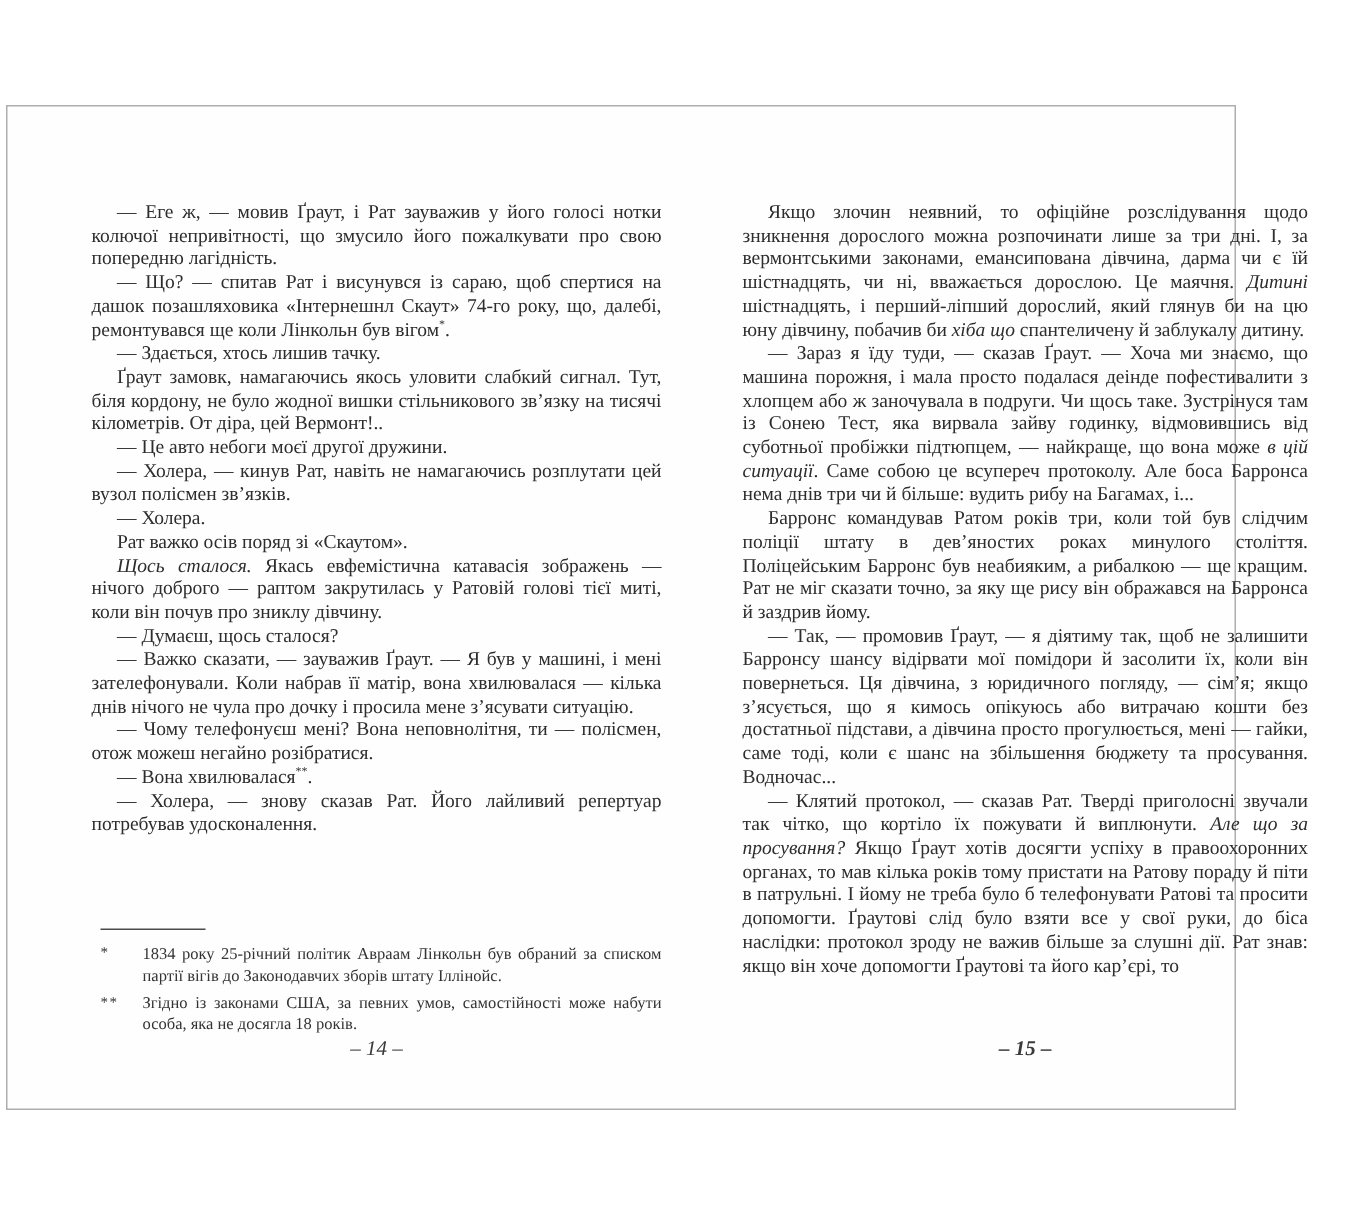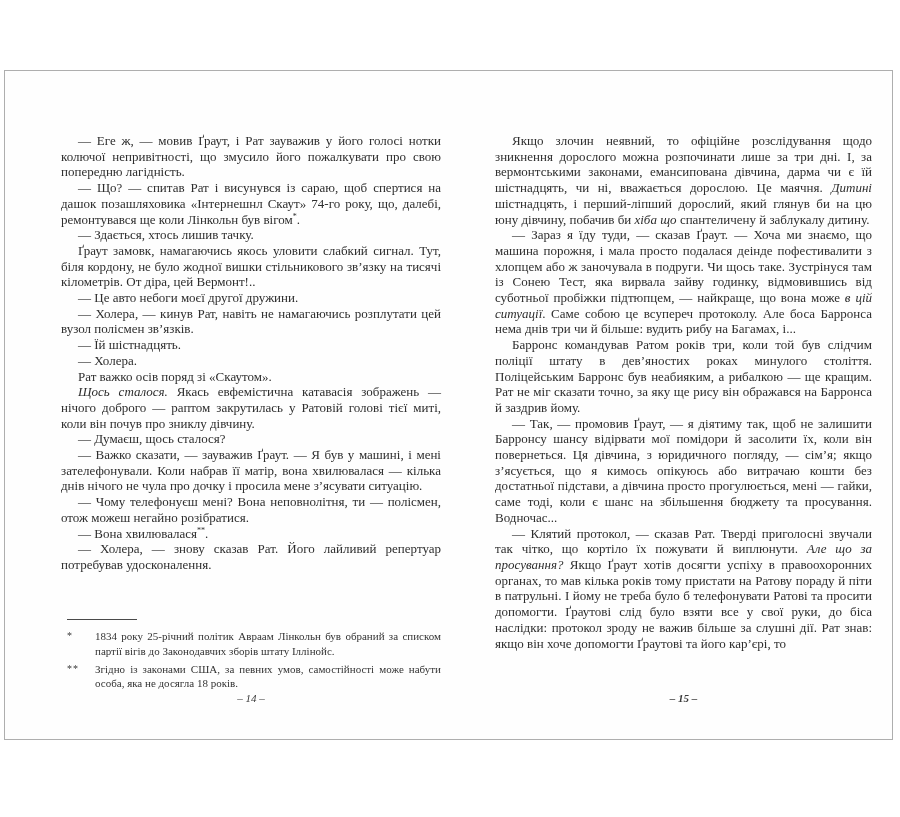--- a/index.html
+++ b/index.html
@@ -14,21 +14,21 @@
   .stage {
     position: relative;
     width: 900px;
     height: 817px;
     background: #ffffff;
   }
   .book-frame {
     position: absolute;
     left: 4px;
     top: 70px;
-    width: 889px;
+    width: 820px;
     height: 670px;
     border: 1px solid #aeaeae;
     background: #fefefe;
     box-sizing: border-box;
   }
   .page-body {
     position: absolute;
     top: 62px;
     color: #2d2d2d;
     font-size: 13px;
@@ -73,40 +73,39 @@
     flex: 0 0 28px;
     font-size: 10px;
     letter-spacing: 1px;
   }
   .footnote-text { flex: 1 1 auto; font-family: Liberation Serif, serif; }
   .page-number {
     position: absolute;
     top: 621px;
     text-align: center;
     font-style: italic;
-    font-size: 11px;
+    font-size: 14px;
     color: #3a3a3a;
   }
   .page-number-left  { left: 56px;  width: 380px; }
   .page-number-right { left: 490px; width: 377px; font-weight: bold; }
 </style>
 </head>
 <body>
 
 <div class="stage">
   <div class="book-frame">
 
     <div class="page-body page-body-left">
         <p class="para"><span>— Еге ж, — мовив Ґраут, і Рат зауважив у його голосі нотки колючої непривітності, що змусило його пожалкувати про свою попередню лагідність.</span></p>
         <p class="para"><span>— Що? — спитав Рат і висунувся із сараю, щоб спертися на дашок позашляховика «Інтернешнл Скаут» 74-го року, що, далебі, ремонтувався ще коли Лінкольн був вігом</span><sup>*</sup><span>.</span></p>
         <p class="para"><span>— Здається, хтось лишив тачку.</span></p>
         <p class="para"><span>Ґраут замовк, намагаючись якось уловити слабкий сигнал. Тут, біля кордону, не було жодної вишки стільникового зв’язку на тисячі кілометрів. От діра, цей Вермонт!..</span></p>
         <p class="para"><span>— Це авто небоги моєї другої дружини.</span></p>
         <p class="para"><span>— Холера, — кинув Рат, навіть не намагаючись розплутати цей вузол полісмен зв’язків.</span></p>
-        <p class="para"><span>— Їй шістнадцять.</span></p>
         <p class="para"><span>— Холера.</span></p>
         <p class="para"><span>Рат важко осів поряд зі «Скаутом».</span></p>
         <p class="para"><i>Щось сталося.</i><span> Якась евфемістична катавасія зображень — нічого доброго — раптом закрутилась у Ратовій голові тієї миті, коли він почув про зниклу дівчину.</span></p>
         <p class="para"><span>— Думаєш, щось сталося?</span></p>
         <p class="para"><span>— Важко сказати, — зауважив Ґраут. — Я був у машині, і мені зателефонували. Коли набрав її матір, вона хвилювалася — кілька днів нічого не чула про дочку і просила мене з’ясувати ситуацію.</span></p>
         <p class="para"><span>— Чому телефонуєш мені? Вона неповнолітня, ти — полісмен, отож можеш негайно розібратися.</span></p>
         <p class="para"><span>— Вона хвилювалася</span><sup>**</sup><span>.</span></p>
         <p class="para"><span>— Холера, — знову сказав Рат. Його лайливий репертуар потребував удосконалення.</span></p>
       </div>
 

